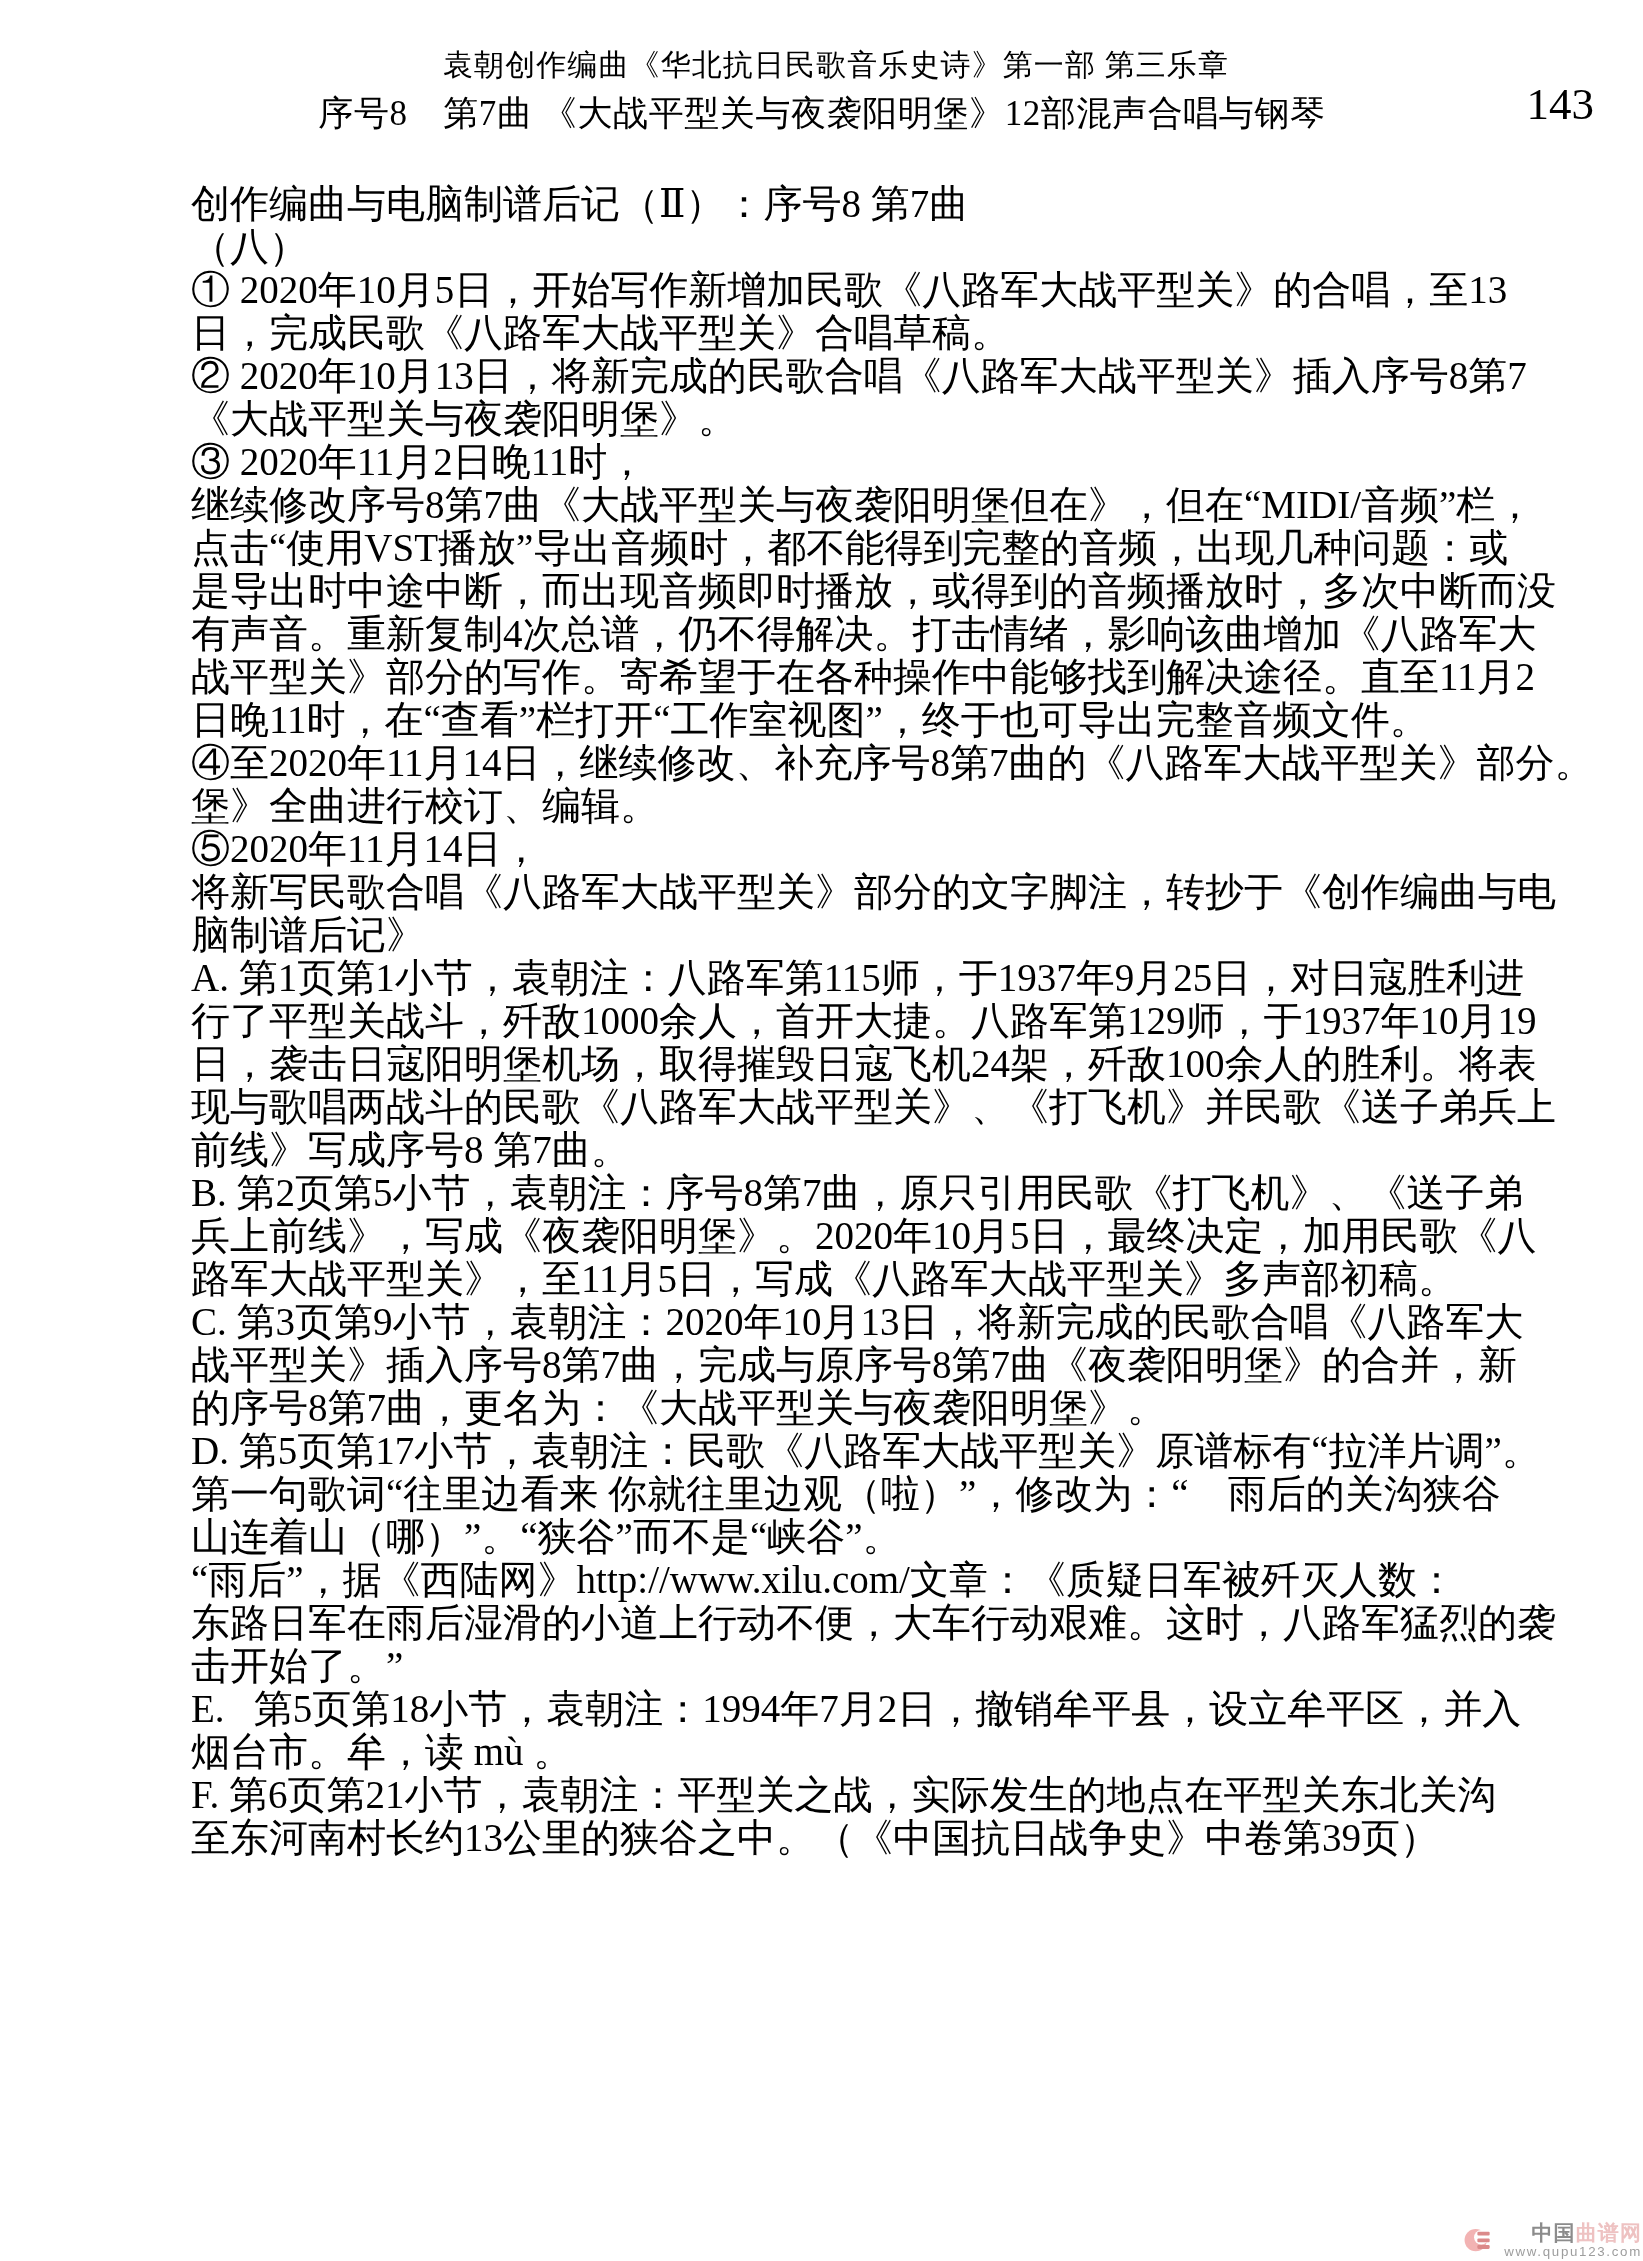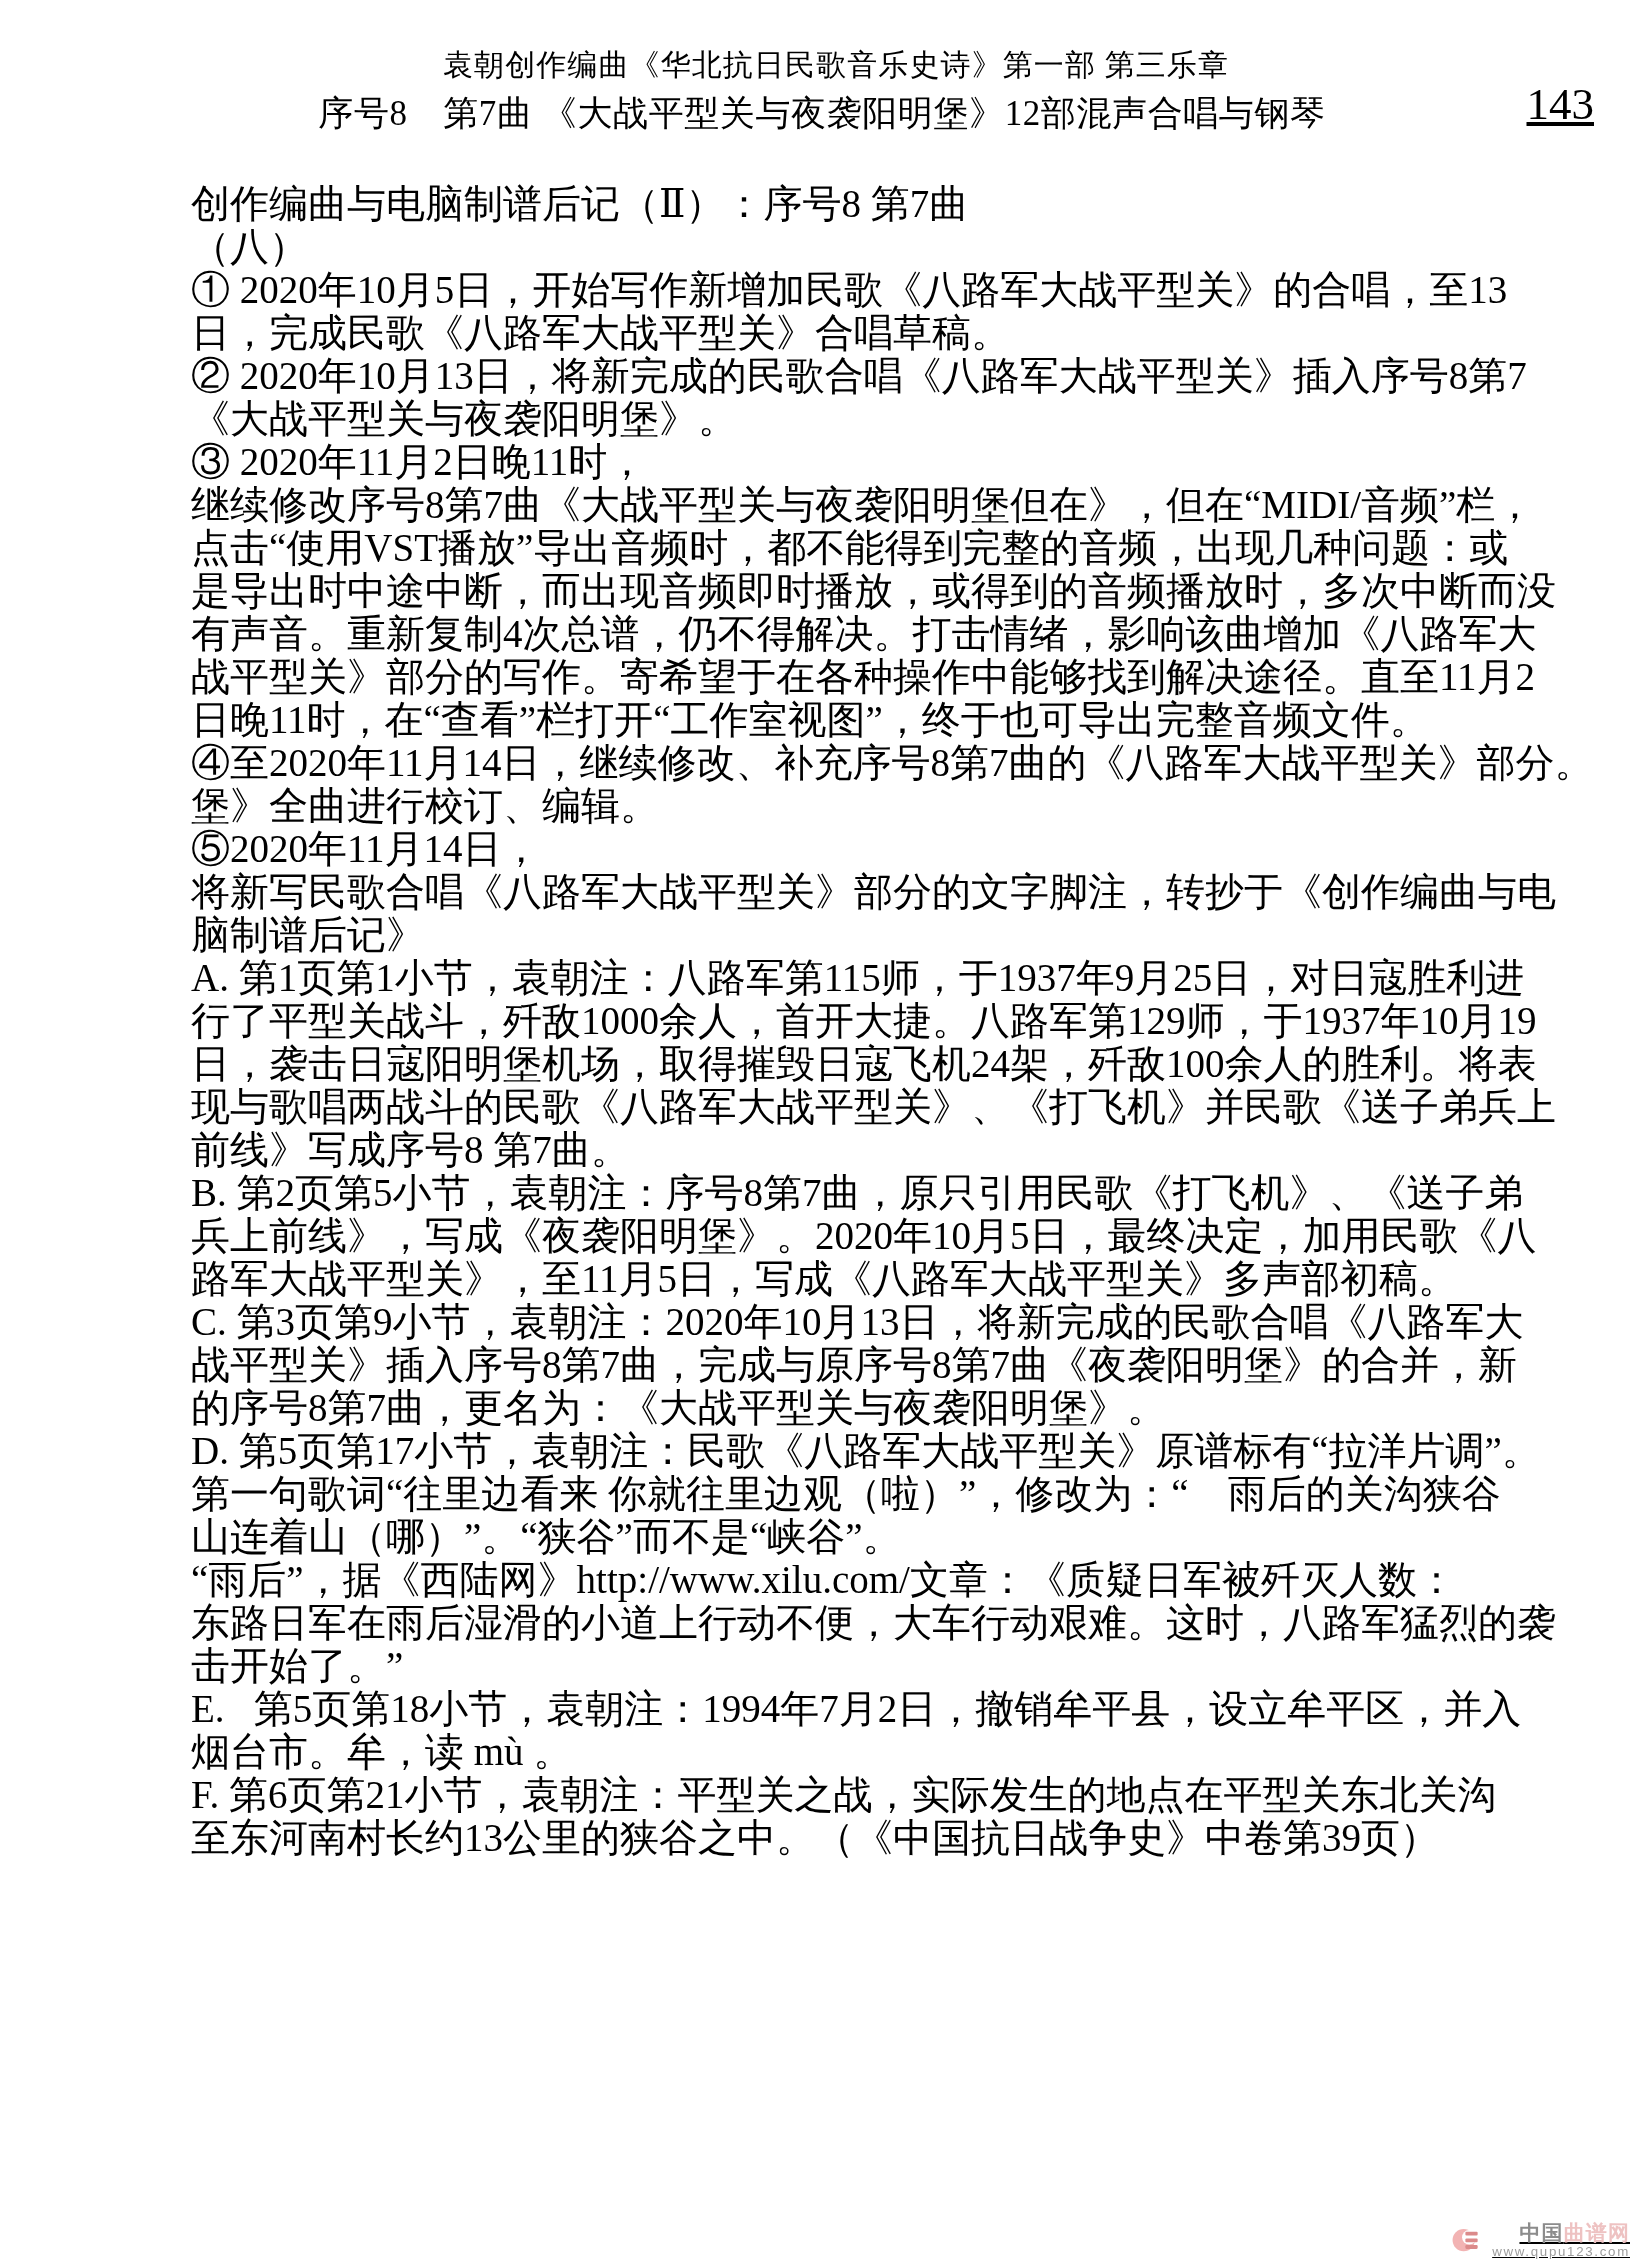--- a/index.html
+++ b/index.html
@@ -27,41 +27,39 @@
     text-align: center;
     font-size: 35px;
     letter-spacing: 0.6px;
     white-space: pre;
   }
   .page-num {
     position: absolute;
     top: 82px; right: 50px;
     font-size: 45px;
     line-height: 1;
-    text-decoration: underline;
   }
   .body-text {
     position: absolute;
     left: 191px; top: 182px;
     width: 1442px;
     font-size: 39px;
     line-height: 43px;
   }
   .tline {
     white-space: pre;
     height: 43px;
     overflow: visible;
   }
   .watermark {
     position: absolute;
-    right: 14px; bottom: 2.2px;
+    right: 2px; bottom: 2.2px;
     display: flex;
     align-items: flex-start;
     gap: 11px;
-    text-decoration: underline;
   }
   .wm-logo { width: 29px; height: 29px; margin-top: 2.2px; }
   .wm-col { display: flex; flex-direction: column; align-items: flex-end; }
   .wm-bigrow { display: flex; align-items: baseline; line-height: 1; }
   .wm-cn1 {
     font-size: 21px; font-weight: bold; color: #8c8c8c;
     font-family: "Liberation Serif", serif; letter-spacing: 1.1px;
   }
   .wm-cn2 {
     font-size: 21px; font-weight: bold; color: #eec2c2;

